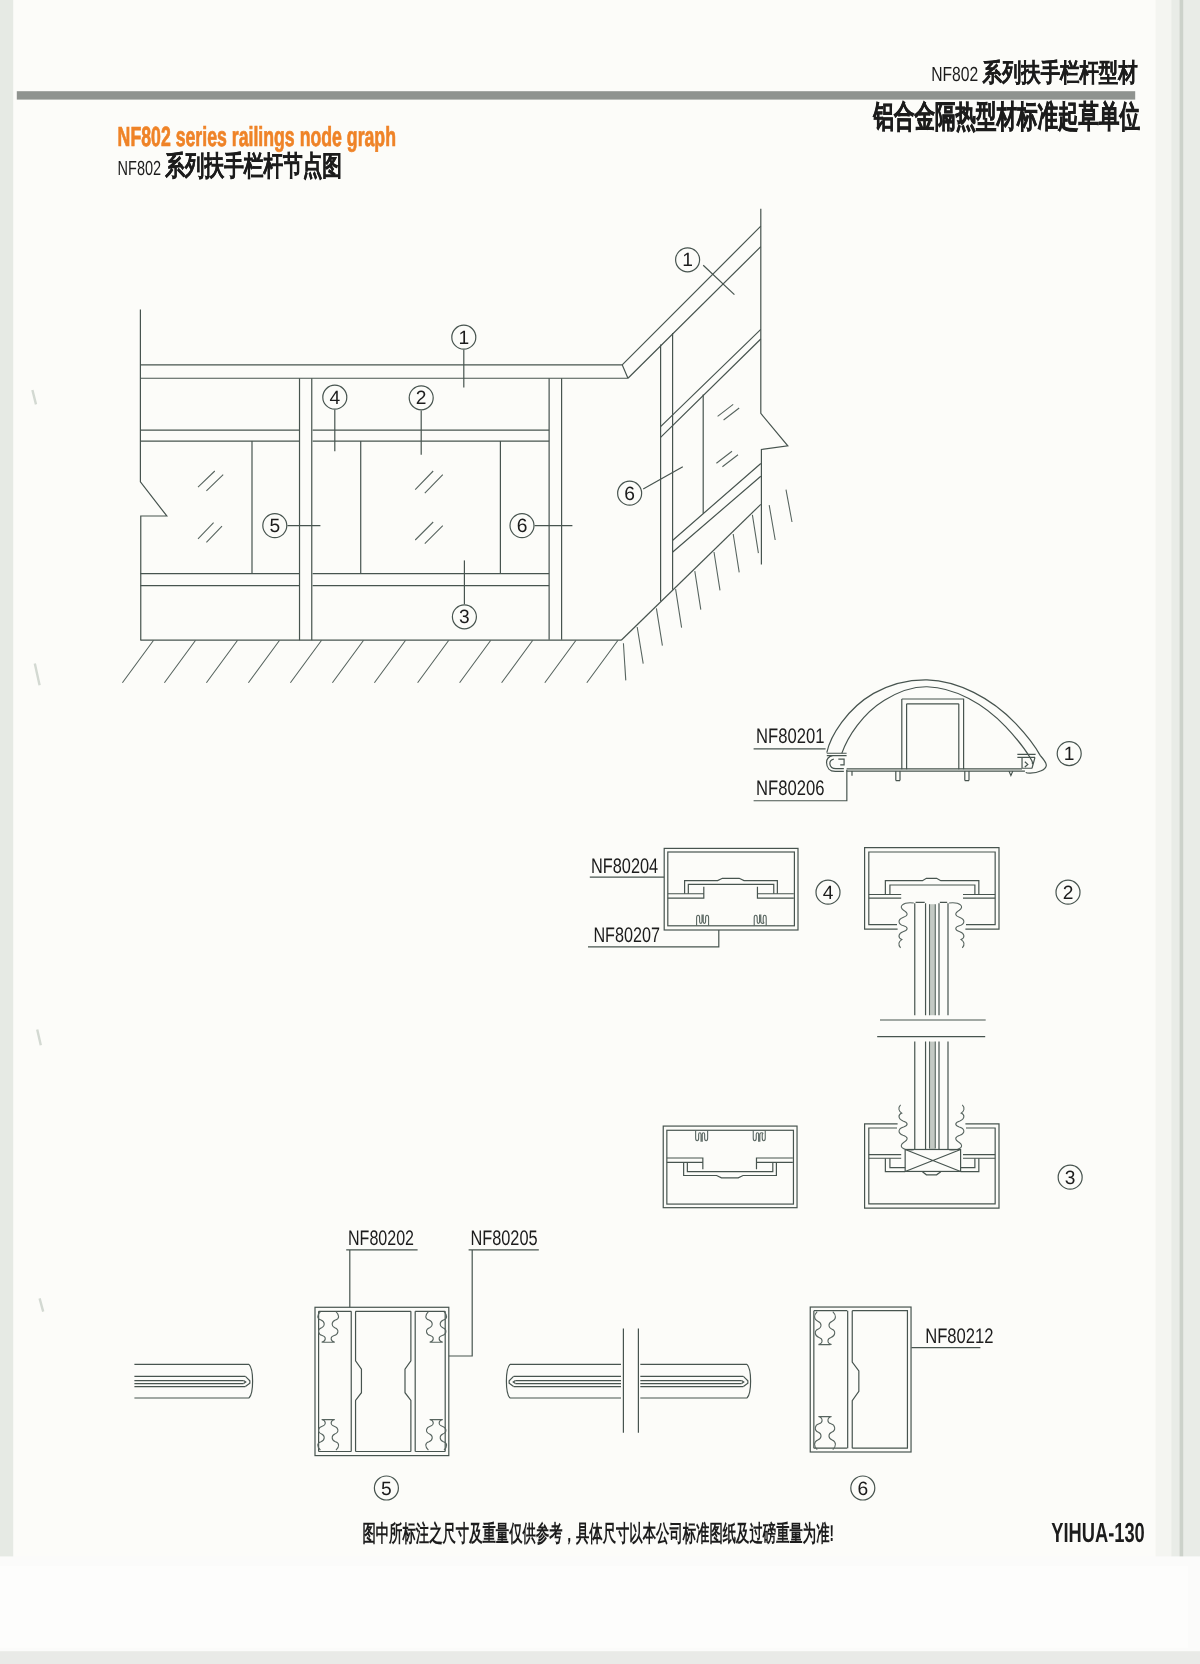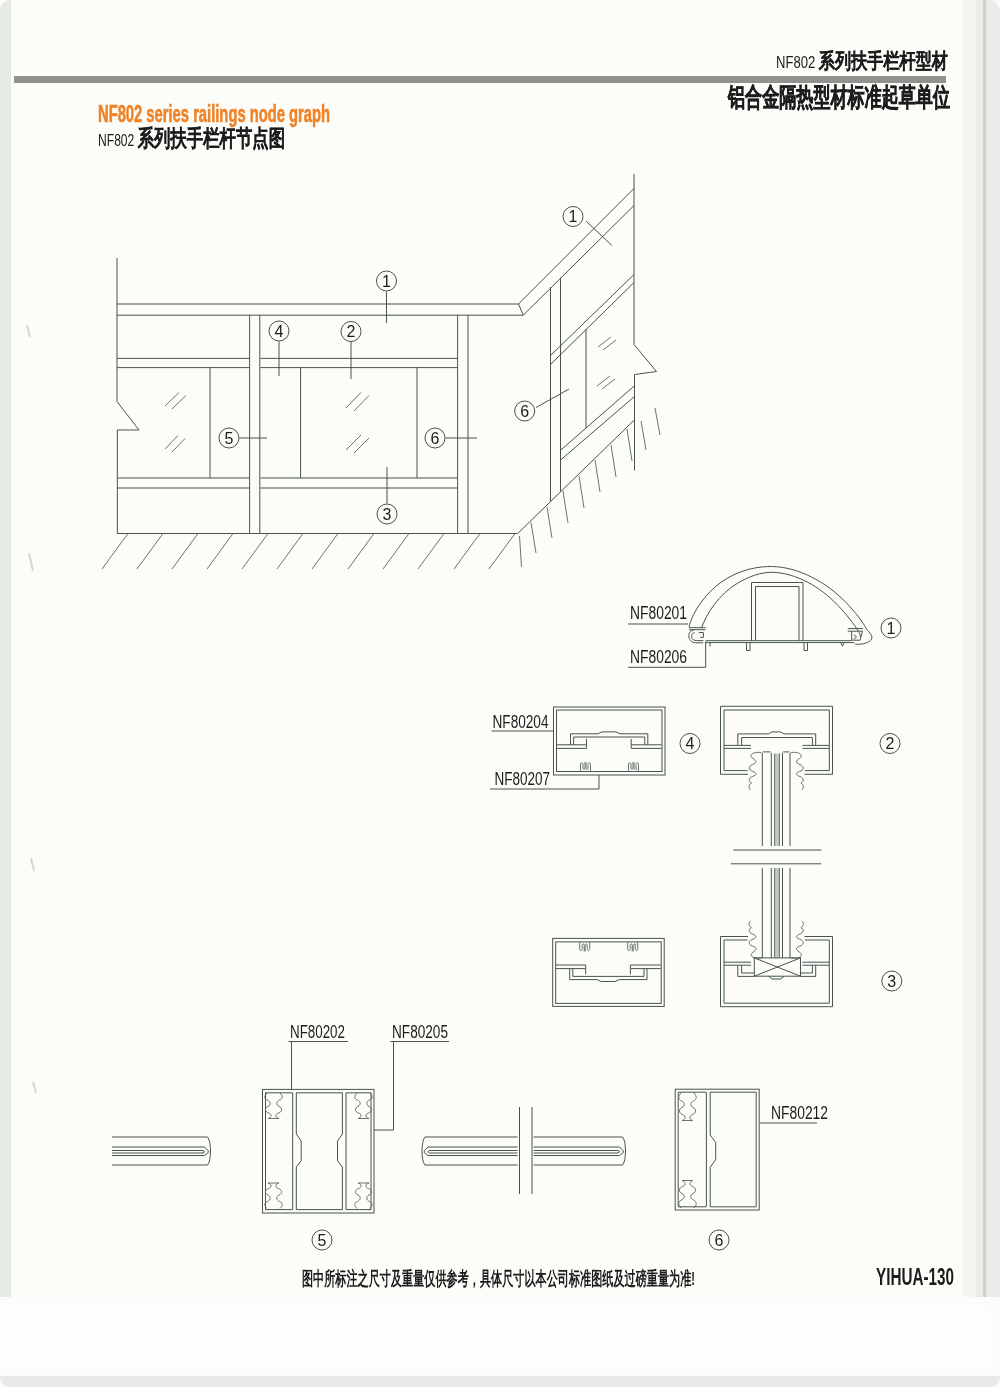--- a/index.html
+++ b/index.html
@@ -1,17 +1,17 @@
 <!DOCTYPE html>
 <html><head>
 <meta charset="utf-8">
 <style>
 html,body{margin:0;padding:0;}
 body{width:1000px;height:1387px;background:#fbfbf8;font-family:"Liberation Sans",sans-serif;}
-#page{position:relative;width:1000px;height:1387px;overflow:hidden;background:#fcfcf9;border-radius:11px;}
+#page{position:relative;width:1000px;height:1387px;overflow:hidden;background:#fcfcf9;}
 svg{position:absolute;left:0;top:0;}
 .ln{stroke:#47544f;stroke-width:1;fill:none;}
 .lt{stroke:#57645f;stroke-width:0.9;fill:none;}
 .txt{fill:#1c1c1c;font-family:"Liberation Sans",sans-serif;}
 </style>
 </head>
 <body>
 <div id="page">
 <svg width="1000" height="1387" viewBox="0 0 1000 1387">
 

